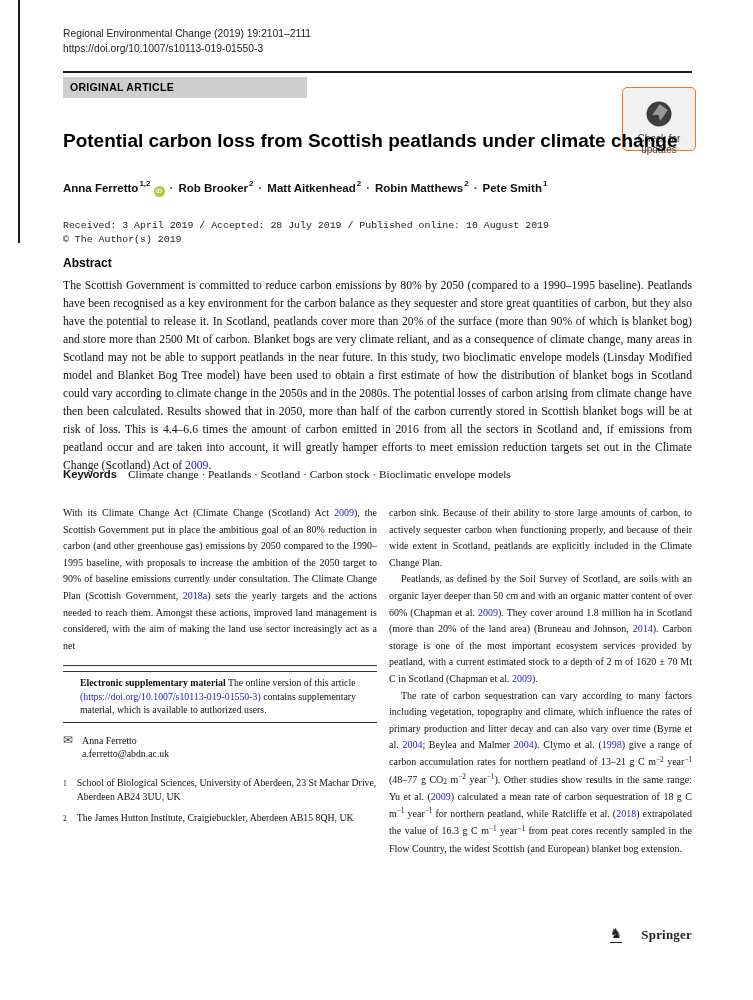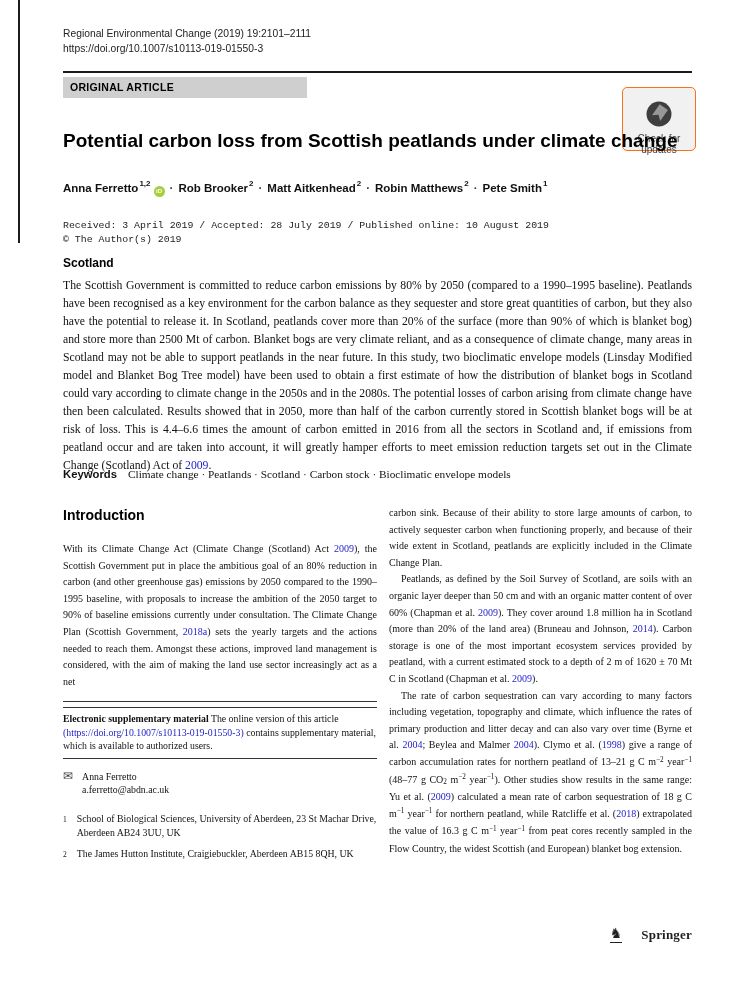--- a/index.html
+++ b/index.html
@@ -46,21 +46,21 @@
   .col{position:absolute;top:505px;}
   .col.left{left:63px;width:314px;}
   .col.right{left:389px;width:303px;}
   .col p{font-size:10px;line-height:16.6px;text-align:justify;margin:0 0 0 0;color:#111;}
   .col p.ind{text-indent:12px;}
   .intro-h{font-family:"Liberation Sans",sans-serif;font-weight:bold;font-size:14px;margin:2px 0 18px;color:#000;}
 
   .footnotes{margin-top:11px;font-size:9.8px;line-height:13.2px;color:#111;}
   .fn-rule{border-top:1px solid #333;margin:5px 0 4px;}
   .fn.editorial{margin:2px 0 3px;}
-  .fn.esm{margin:3px 0 6px;text-align:left;}
+  .fn.esm{margin:3px 17px 6px;text-align:left;}
   .corr{display:flex;gap:9px;margin:11px 0 16px;align-items:flex-start;}
   .env{font-size:12px;color:#444;line-height:13px;}
   .aff{display:flex;gap:10px;margin-bottom:8px;}
   .aff sup{font-size:7.5px;position:relative;top:1px;}
 
   .seg-link{color:var(--link,#2323cb);cursor:pointer;}
   .seg-sup{font-size:72%;position:relative;top:-0.45em;}
   .seg-sub{font-size:72%;position:relative;top:0.25em;}
   .seg-b{font-weight:bold;}
 
@@ -101,30 +101,29 @@
   <div class="authors">
     <span><span>Anna Ferretto</span><sup class="asup">1,2</sup></span><span class="orcid">iD</span><span class="adot">·</span><span><span>Rob Brooker</span><sup class="asup">2</sup></span><span class="adot">·</span><span><span>Matt Aitkenhead</span><sup class="asup">2</sup></span><span class="adot">·</span><span><span>Robin Matthews</span><sup class="asup">2</sup></span><span class="adot">·</span><span><span>Pete Smith</span><sup class="asup">1</sup></span>
   </div>
 
   <div class="meta">
     <div>Received: 3 April 2019 / Accepted: 28 July 2019 / Published online: 10 August 2019</div>
     <div>© The Author(s) 2019</div>
   </div>
 
   <section class="abstract">
-    <h2>Scotland</h2>
+    <h2>Abstract</h2>
     <p><span>The Scottish Government is committed to reduce carbon emissions by 80% by 2050 (compared to a 1990–1995 baseline). Peatlands have been recognised as a key environment for the carbon balance as they sequester and store great quantities of carbon, but they also have the potential to release it. In Scotland, peatlands cover more than 20% of the surface (more than 90% of which is blanket bog) and store more than 2500 Mt of carbon. Blanket bogs are very climate reliant, and as a consequence of climate change, many areas in Scotland may not be able to support peatlands in the near future. In this study, two bioclimatic envelope models (Linsday Modified model and Blanket Bog Tree model) have been used to obtain a first estimate of how the distribution of blanket bogs in Scotland could vary according to climate change in the 2050s and in the 2080s. The potential losses of carbon arising from climate change have then been calculated. Results showed that in 2050, more than half of the carbon currently stored in Scottish blanket bogs will be at risk of loss. This is 4.4–6.6 times the amount of carbon emitted in 2016 from all the sectors in Scotland and, if emissions from peatland occur and are taken into account, it will greatly hamper efforts to meet emission reduction targets set out in the Climate Change (Scotland) Act of </span><span class="seg-link">2009</span><span>.</span></p>
   </section>
 
   <div class="keywords">
     <span class="kw-label">Keywords</span><span>Climate change · Peatlands · Scotland · Carbon stock · Bioclimatic envelope models</span>
   </div>
 
   <div class="col left">
-    <h2 class="intro-h">Introduction</h2>
     <p><span>With its Climate Change Act (Climate Change (Scotland) Act </span><span class="seg-link">2009</span><span>), the Scottish Government put in place the ambitious goal of an 80% reduction in carbon (and other greenhouse gas) emissions by 2050 compared to the 1990–1995 baseline, with proposals to increase the ambition of the 2050 target to 90% of baseline emissions currently under consultation. The Climate Change Plan (Scottish Government, </span><span class="seg-link">2018a</span><span>) sets the yearly targets and the actions needed to reach them. Amongst these actions, improved land management is considered, with the aim of making the land use sector increasingly act as a net</span></p>
 
     <div class="footnotes">
       <div class="fn-rule"></div>
       <div class="fn-rule"></div>
       <div class="fn esm"><span class="seg-b">Electronic supplementary material</span><span> The online version of this article </span><span class="seg-link">(https://doi.org/10.1007/s10113-019-01550-3)</span><span> contains supplementary material, which is available to authorized users.</span></div>
       <div class="fn-rule"></div>
       <div class="corr">
         <span class="env">✉</span>
         <div>

